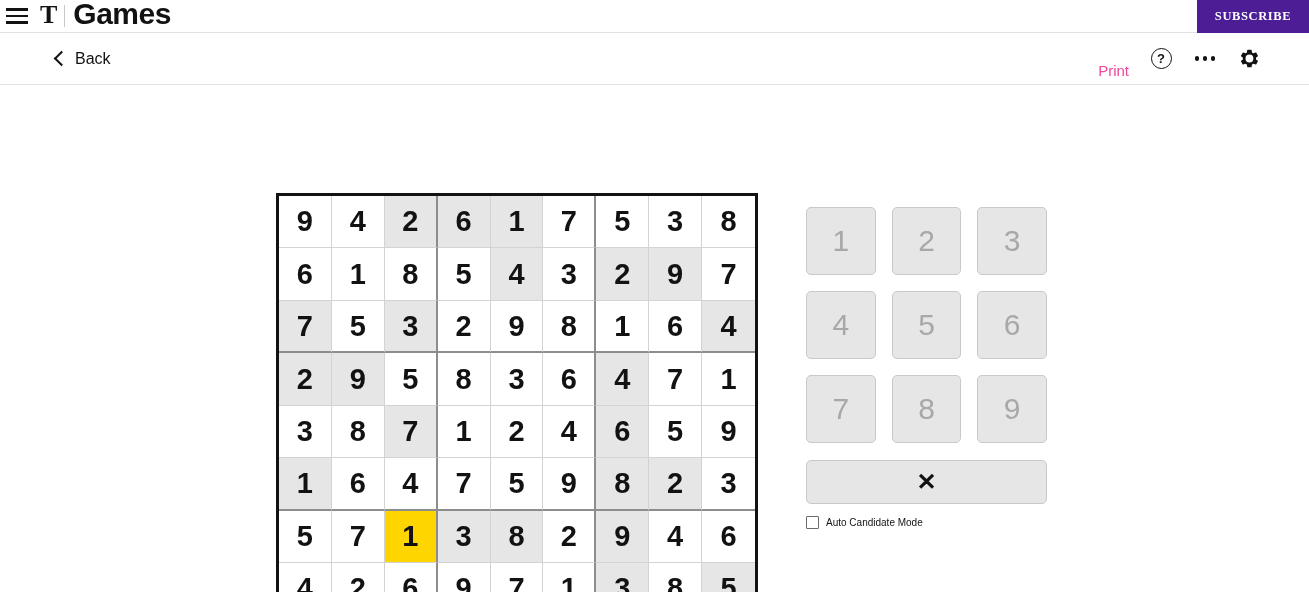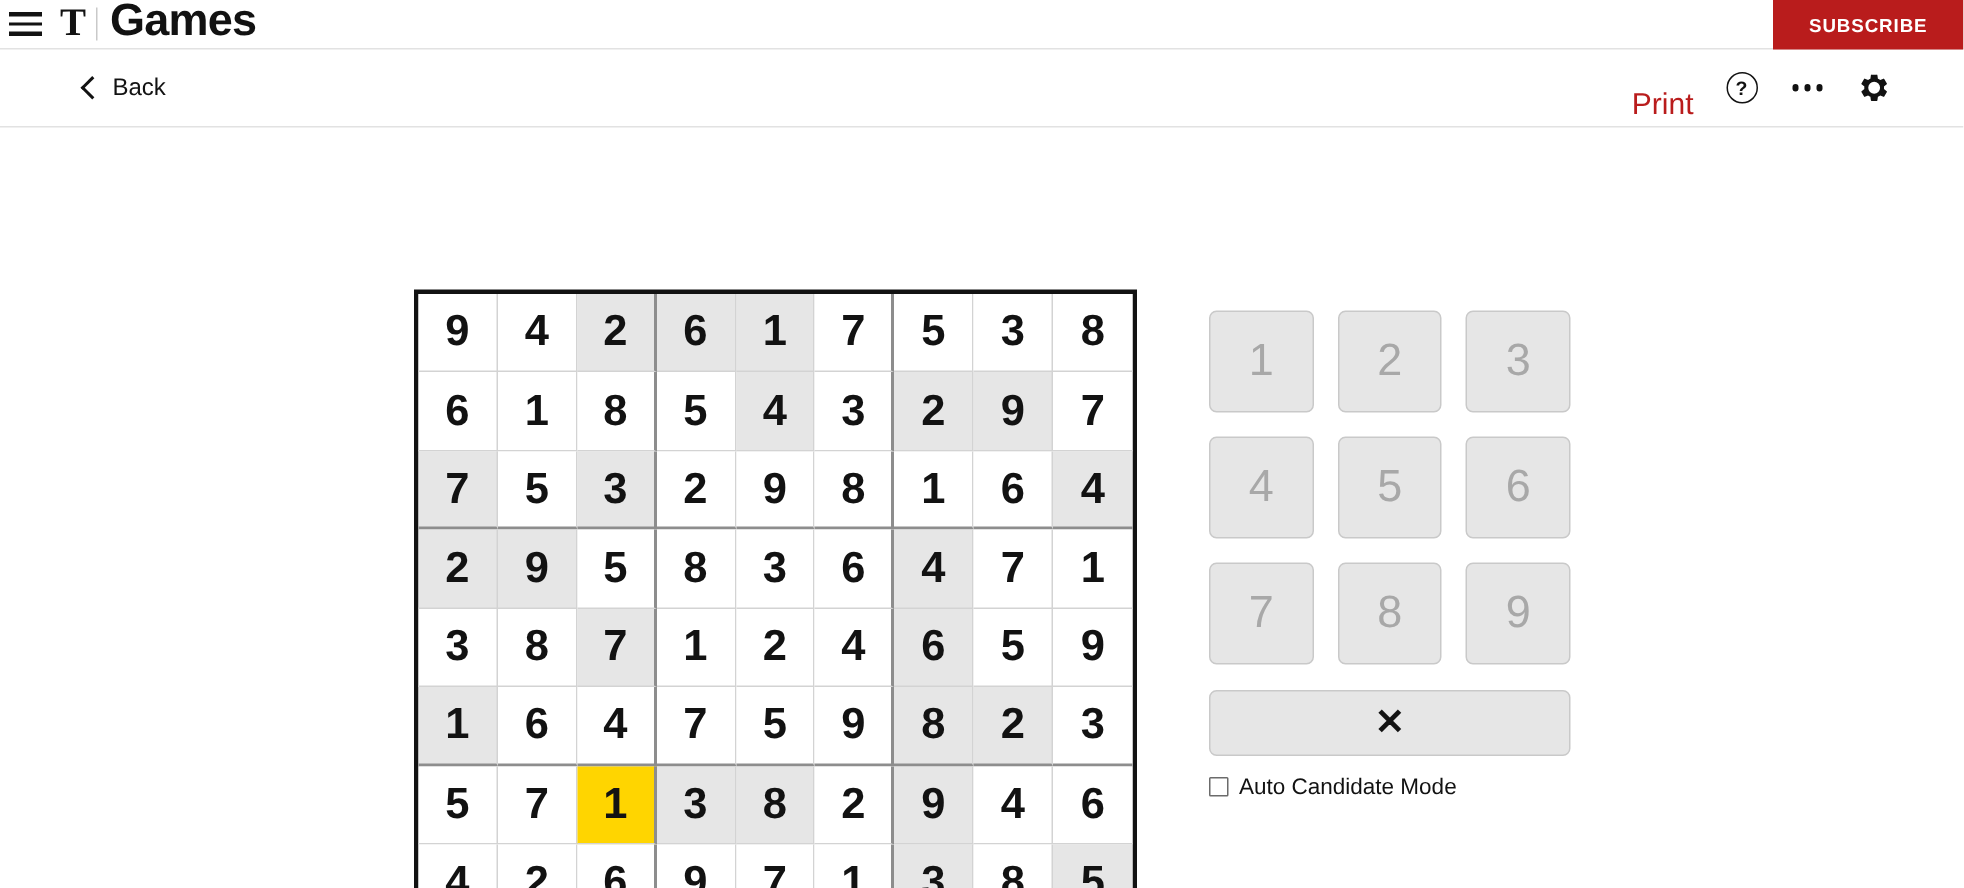--- a/index.html
+++ b/index.html
@@ -36,26 +36,26 @@
     width: 1px; height: 22px; background: #c9c9c9; margin: 0 8px;
   }
   .brand-games {
     font-family: Liberation Sans, sans-serif;
     font-size: 30px; font-weight: 700; color: #121212;
     letter-spacing: -0.5px; line-height: 1; position: relative; top: -2px;
   }
 
   .subscribe-btn {
     position: absolute; right: 0; top: 0;
-    height: 33px; width: 127px;
-    background: #b91c1c; color: #ffffff;
+    height: 33px; width: 112px;
+    background: #4c1d95; color: #ffffff;
     font-size: 12.5px; font-weight: 700; letter-spacing: 0.6px;
     display: flex; align-items: center; justify-content: center;
     cursor: pointer; border: none;
-    font-family: Liberation Sans, sans-serif;
+    font-family: Liberation Serif, serif;
   }
 
   
   .gamebar {
     position: relative;
     height: 52px;
     border-bottom: 1px solid #e2e2e2;
     display: flex; align-items: center;
   }
   .back-btn {
@@ -80,21 +80,21 @@
   .difficulty {
     font-family: "Liberation Serif", serif;
     font-size: 19px; color: #121212;
   }
   .timer { font-size: 16px; color: #121212; }
 
   .right-group {
     position: absolute; right: 48px;
     display: flex; align-items: center; gap: 20px;
   }
-  .print-label { font-size: 20px; color: #b91c1c; cursor: pointer; margin-top: 24px; }
+  .print-label { font-size: 15px; color: #ec4899; cursor: pointer; margin-top: 24px; }
   .icon-btn {
     width: 24px; height: 24px; cursor: pointer;
     display: flex; align-items: center; justify-content: center;
   }
   .qmark {
     width: 21px; height: 21px; border-radius: 50%;
     border: 1.8px solid #121212;
     display: flex; align-items: center; justify-content: center;
     font-size: 13px; font-weight: 700; color: #121212;
     font-family: "Liberation Sans", sans-serif;
@@ -185,21 +185,21 @@
     margin-top: 12px;
     display: flex; align-items: center; gap: 7px;
   }
   .checkbox {
     width: 13px; height: 13px;
     border: 1px solid #6b6b6b;
     background: #ffffff;
     border-radius: 1px;
     cursor: pointer; flex: 0 0 auto;
   }
-  .auto-label { font-size: 15px; color: #121212; cursor: pointer; }
+  .auto-label { font-size: 10px; color: #121212; cursor: pointer; }
 </style>
 </head>
 <body>
 
 <div class="topbar">
   <div class="hamburger">
     <span></span>
     <span></span>
     <span></span>
   </div>

